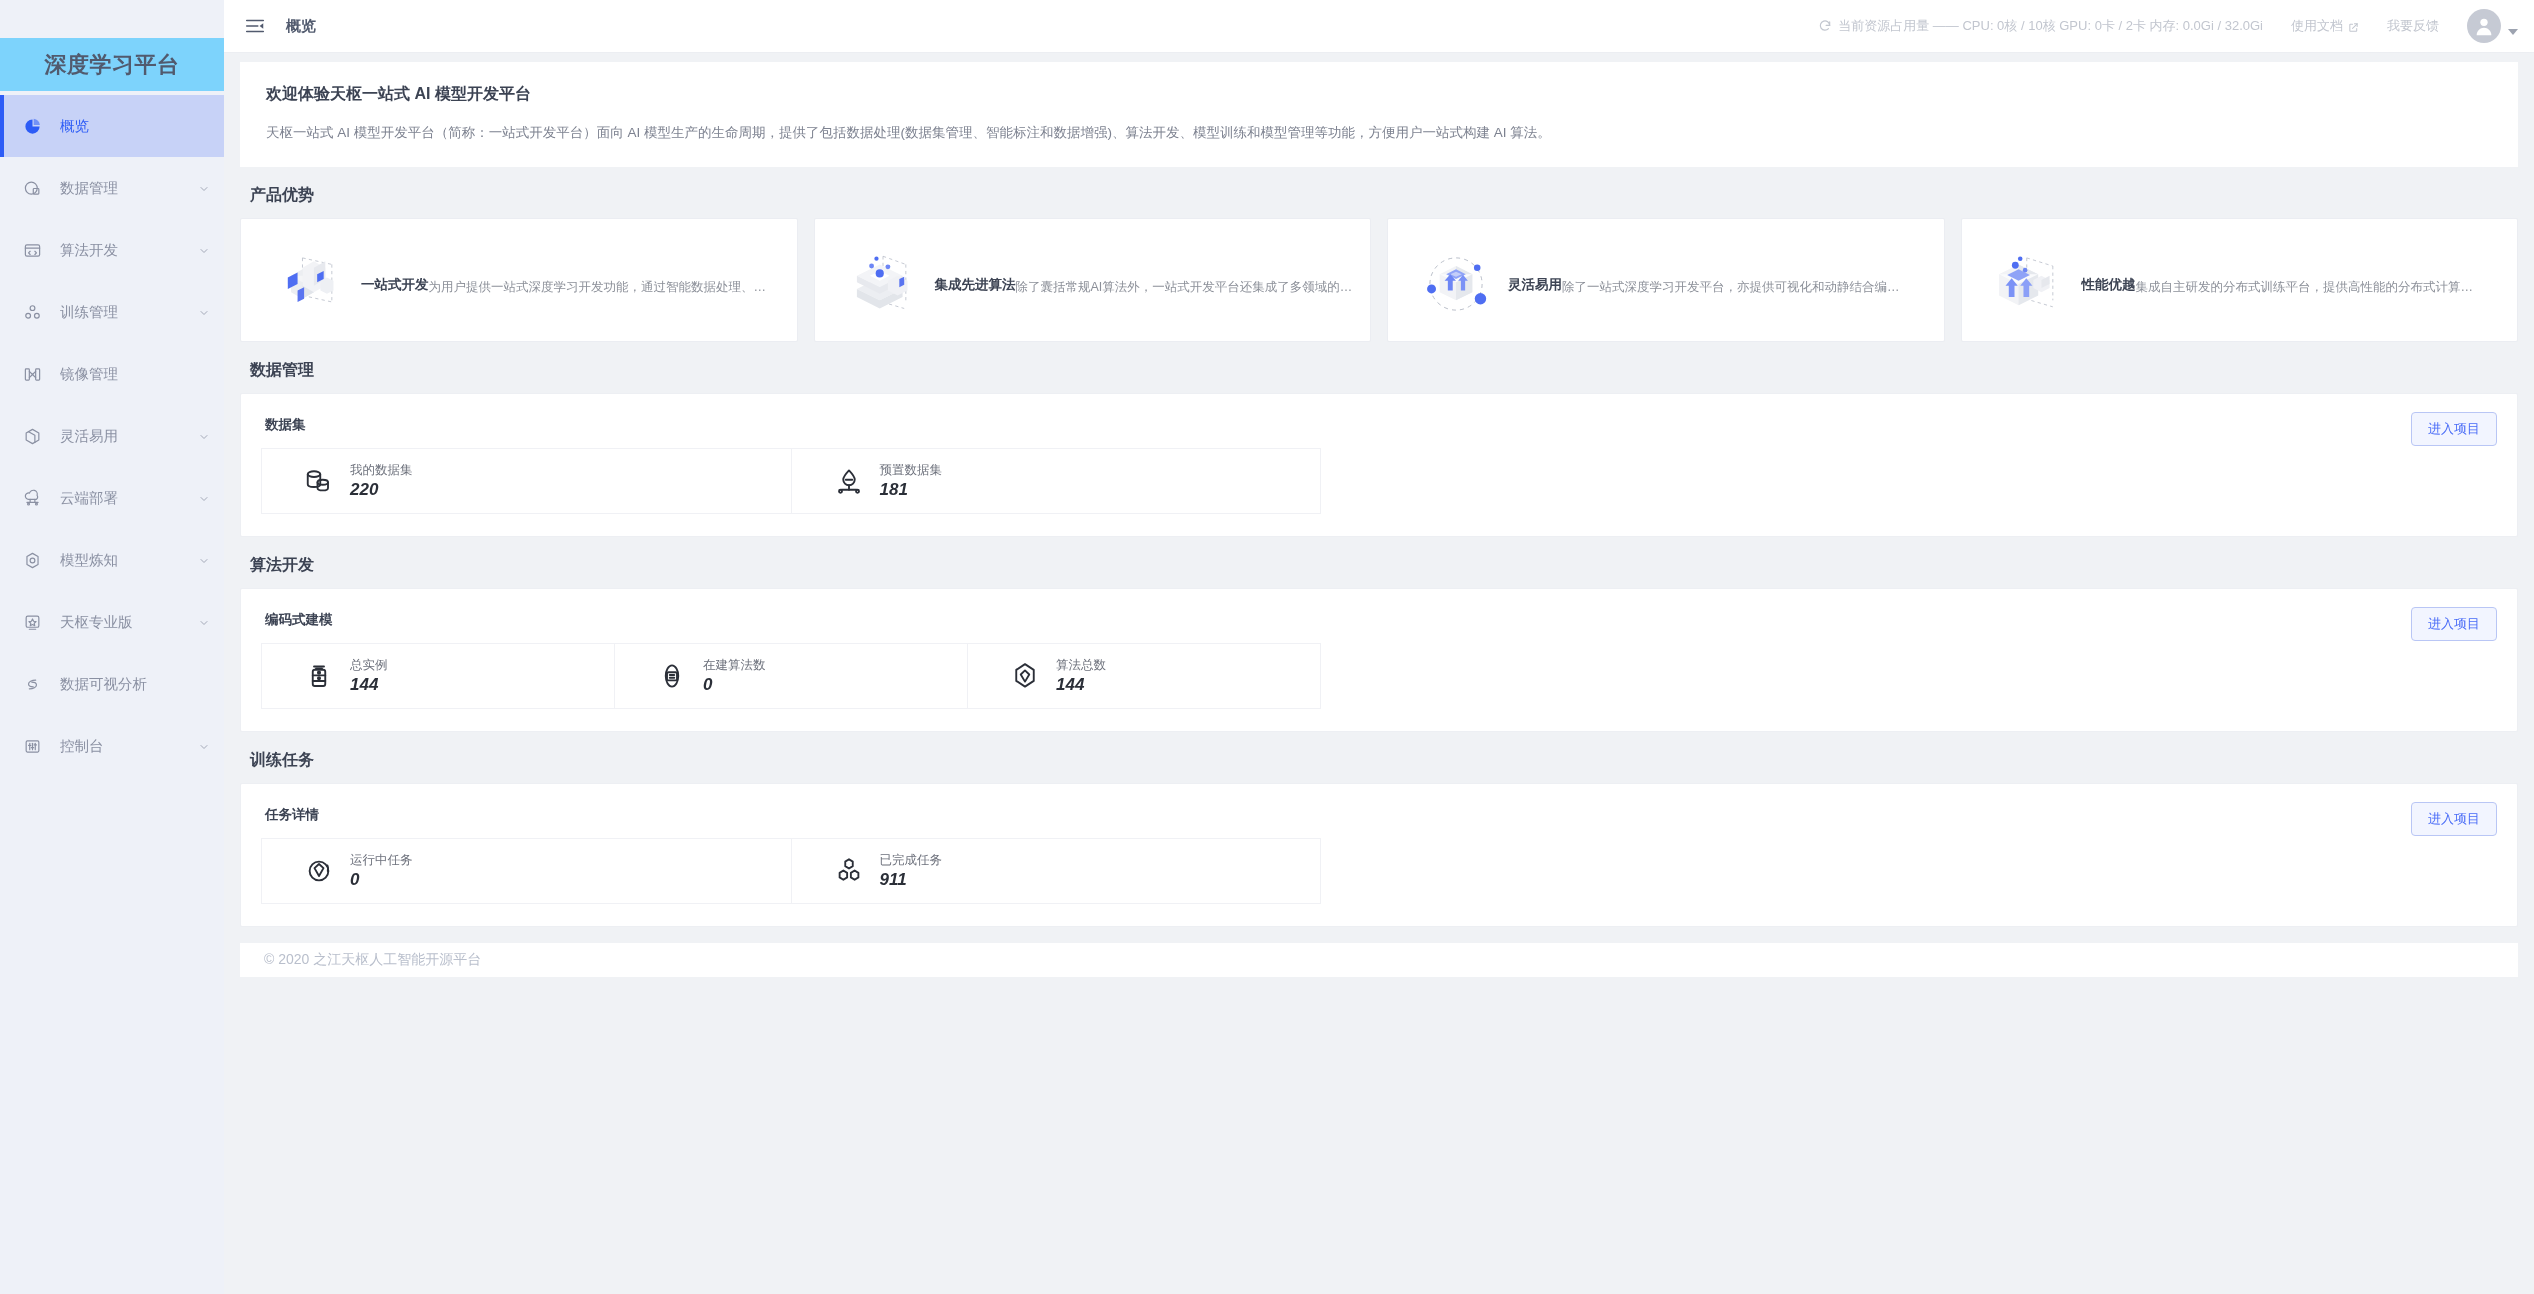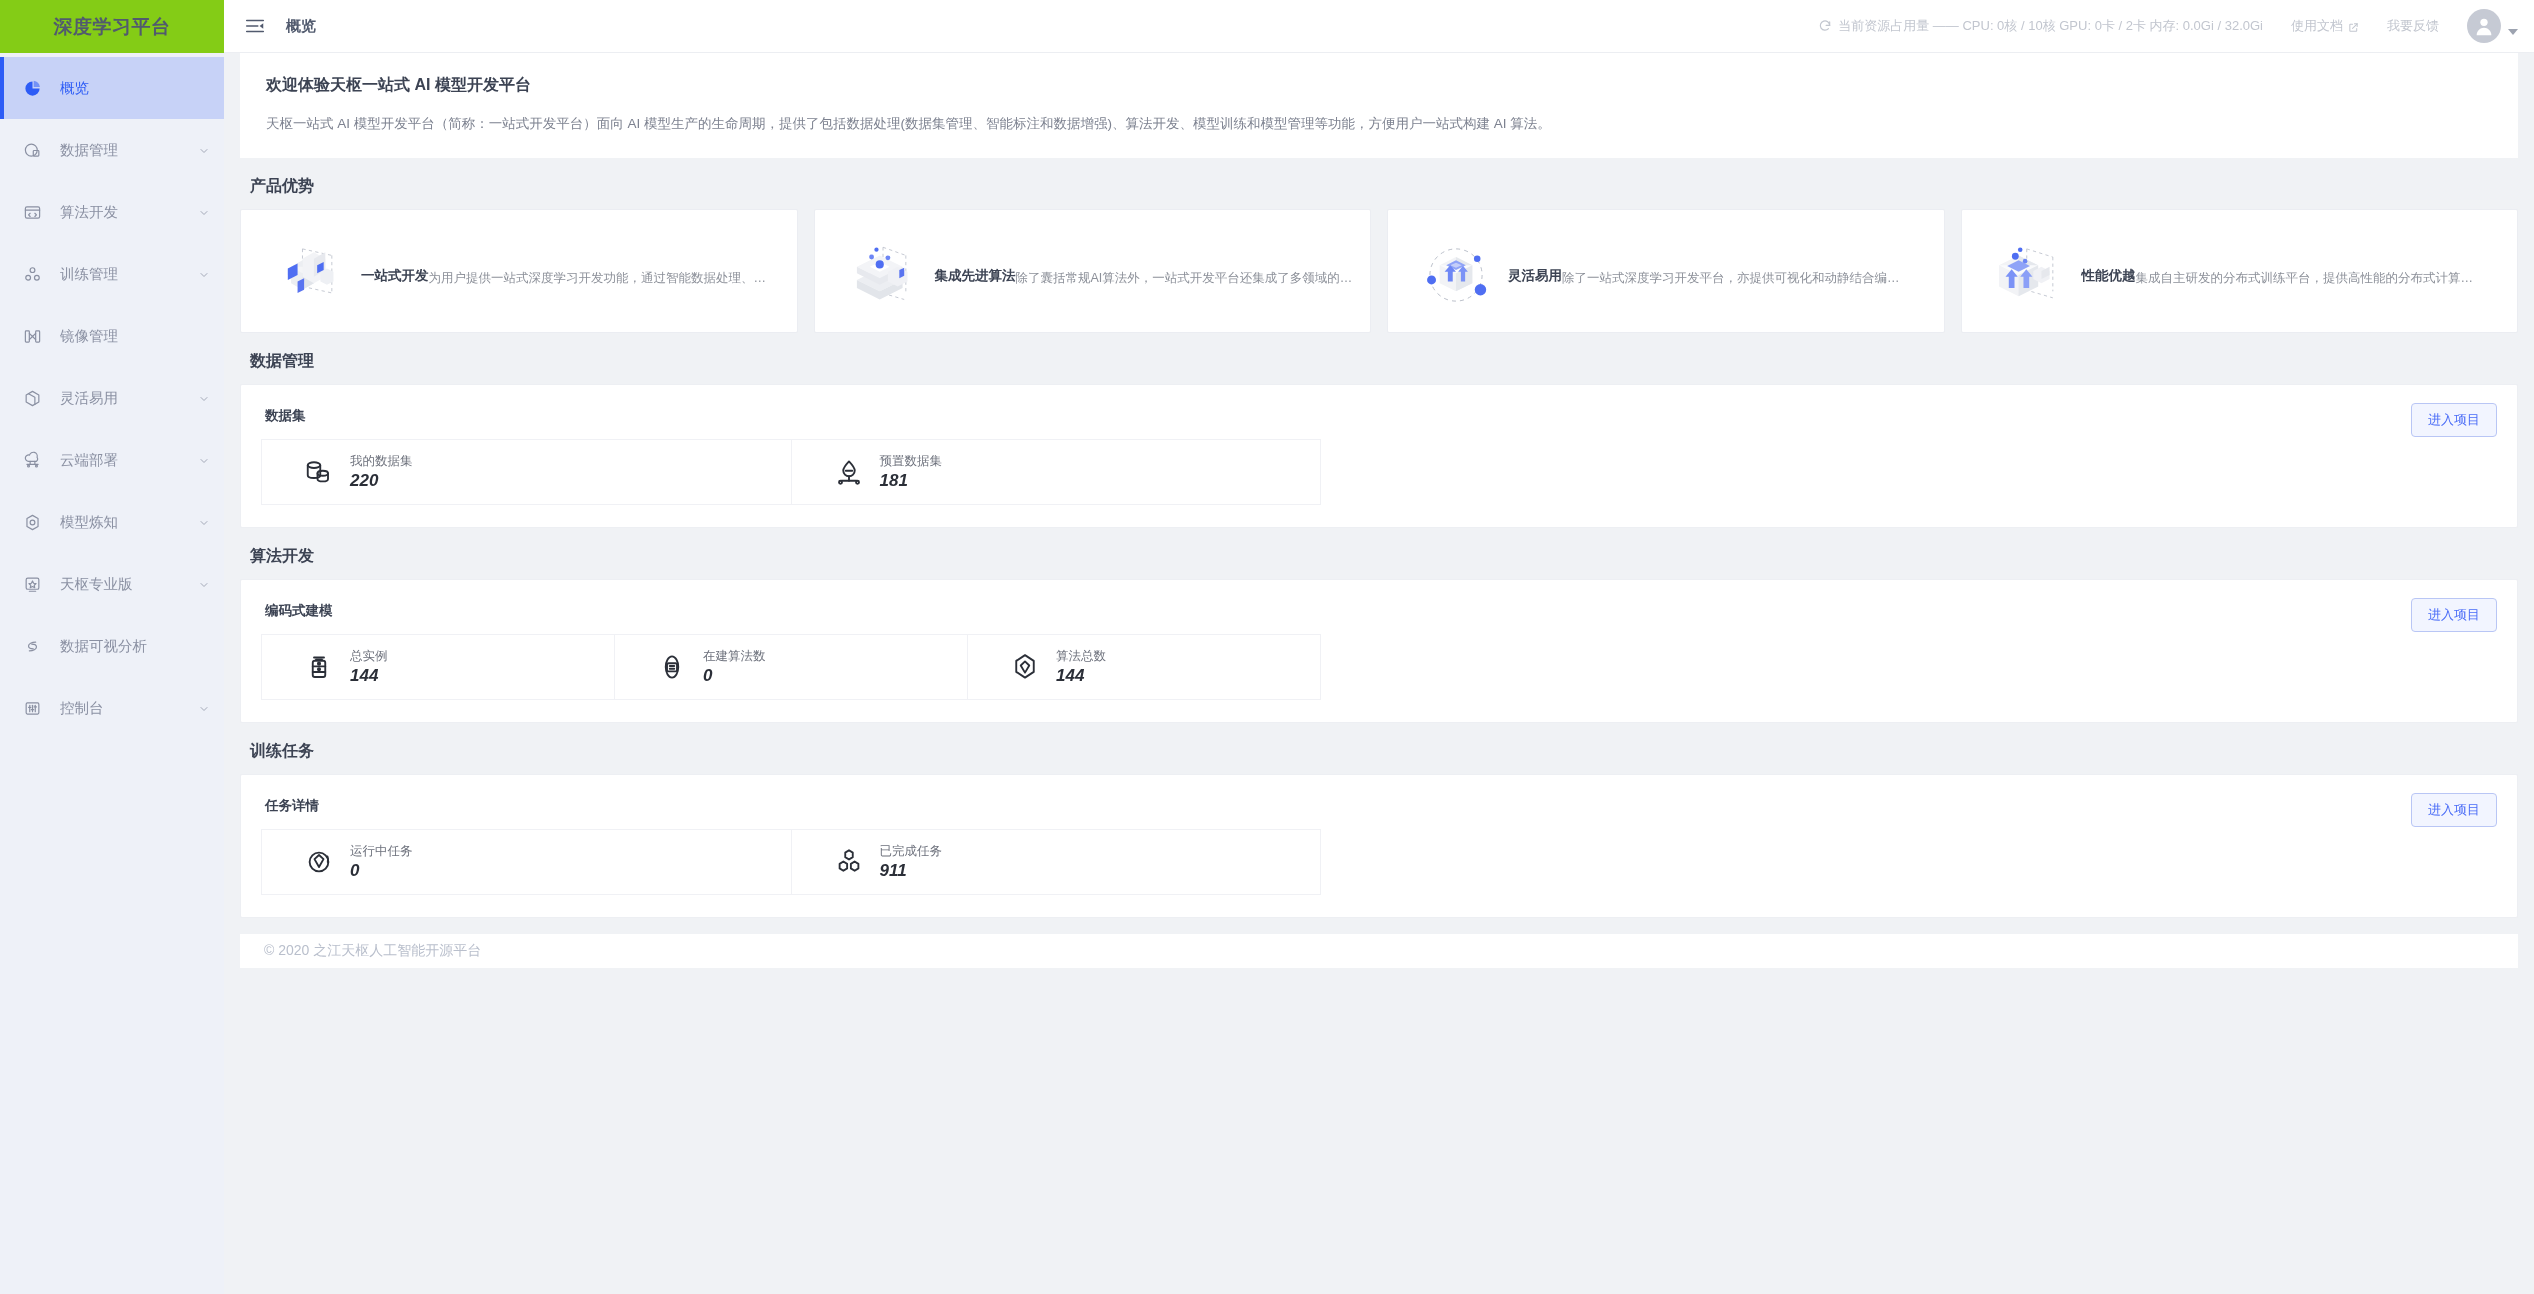--- a/index.html
+++ b/index.html
@@ -12,22 +12,23 @@
   .app { display: flex; width: 2534px; height: 1294px; }
 
   
   .sidebar {
     width: 224px; min-width: 224px; height: 1294px;
     background: #eef1f8;
     display: flex; flex-direction: column;
   }
   .brand {
     height: 53px; display: flex; align-items: center; justify-content: center;
-    color: #515a6e; font-size: 19px; font-weight: bold; letter-spacing: .5px;
-    background: #84cc16;
+    color: #515a6e; font-size: 22px; font-weight: bold; letter-spacing: .5px;
+    background: #7dd3fc;
+    margin-top: 38px;
   }
   .nav { padding-top: 4px; flex: 1; }
   .nav-item {
     position: relative;
     height: 62px; display: flex; align-items: center;
     padding: 0 14px 0 22px; cursor: pointer;
     color: #8a90a2; font-size: 14.5px;
   }
   .nav-item .nav-ico {
     width: 20px; height: 20px; margin-right: 18px;
@@ -74,21 +75,21 @@
   }
   .avatar svg { width: 22px; height: 24px; color: #ffffff; }
   .caret { width: 0; height: 0; margin-left: 7px; margin-top: 12px;
            border-left: 5px solid transparent; border-right: 5px solid transparent;
            border-top: 6px solid #9da3b0; cursor: pointer; }
 
   .content { flex: 1; overflow: hidden; background: #f0f2f5; padding: 0; }
 
   .panel {
     background: #ffffff;
-    margin: 0 16px;
+    margin: 9px 16px;
     padding: 22px 14px 24px 26px;
   }
   .welcome-title { font-size: 16px; font-weight: bold; color: #3c4353; margin-bottom: 18px; }
   .welcome-desc { font-size: 13.5px; color: #7d8290; line-height: 1.5; }
 
   .section-head {
     font-size: 16px; font-weight: bold; color: #3c4353;
     margin: 18px 0 12px 26px;
   }
 

